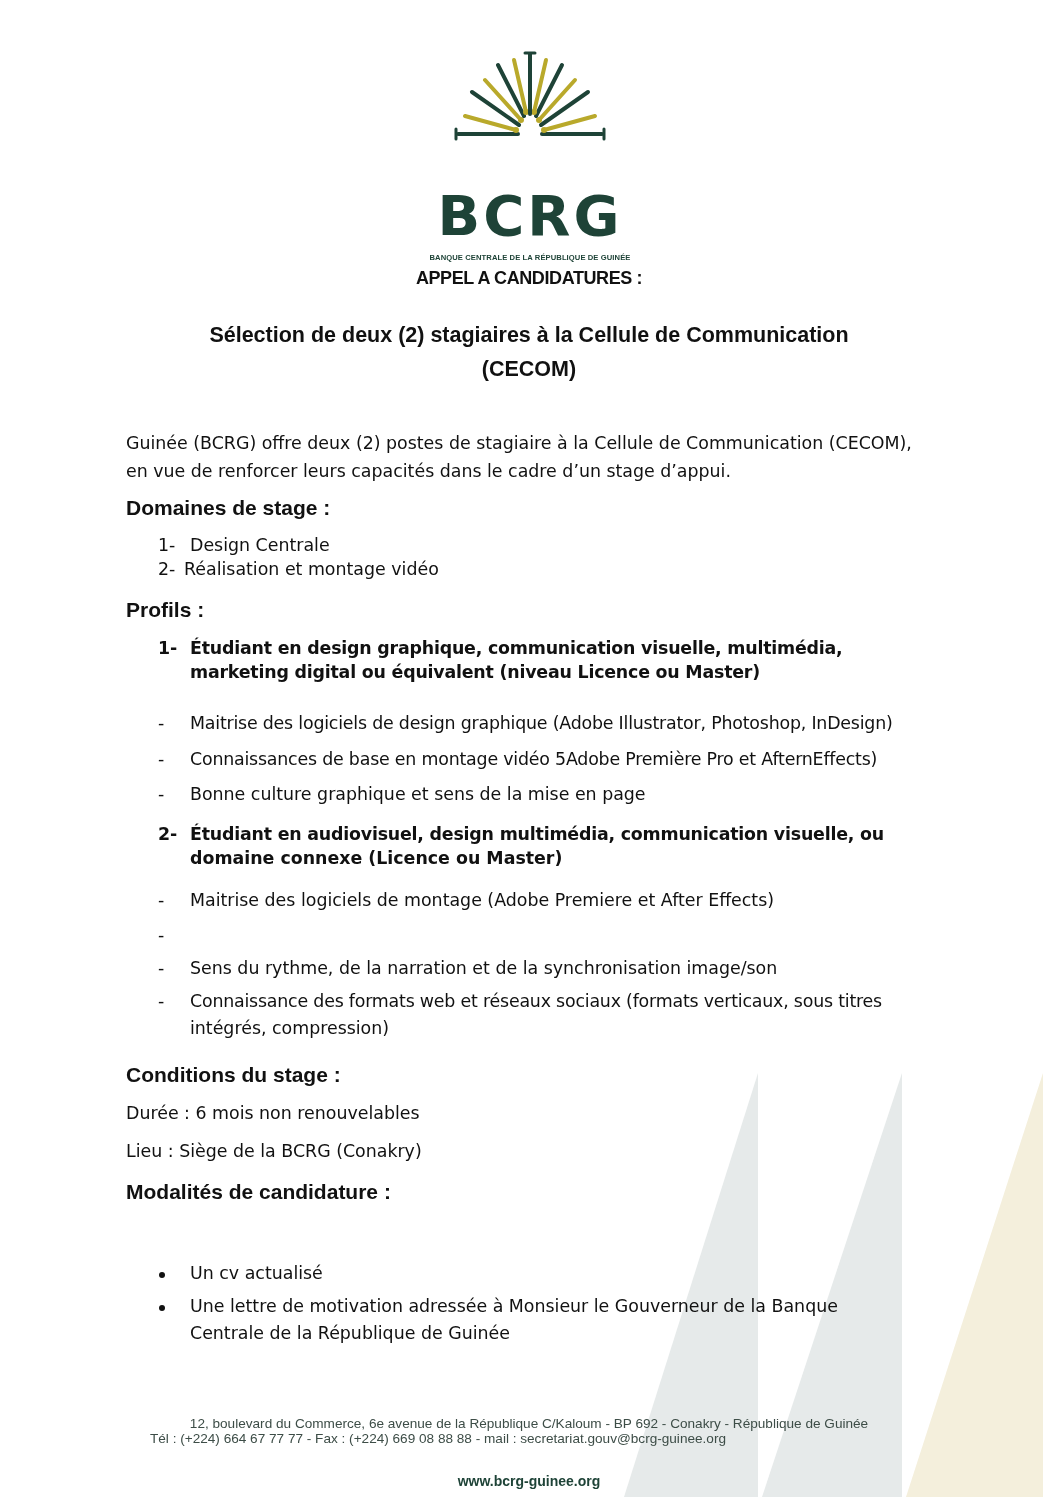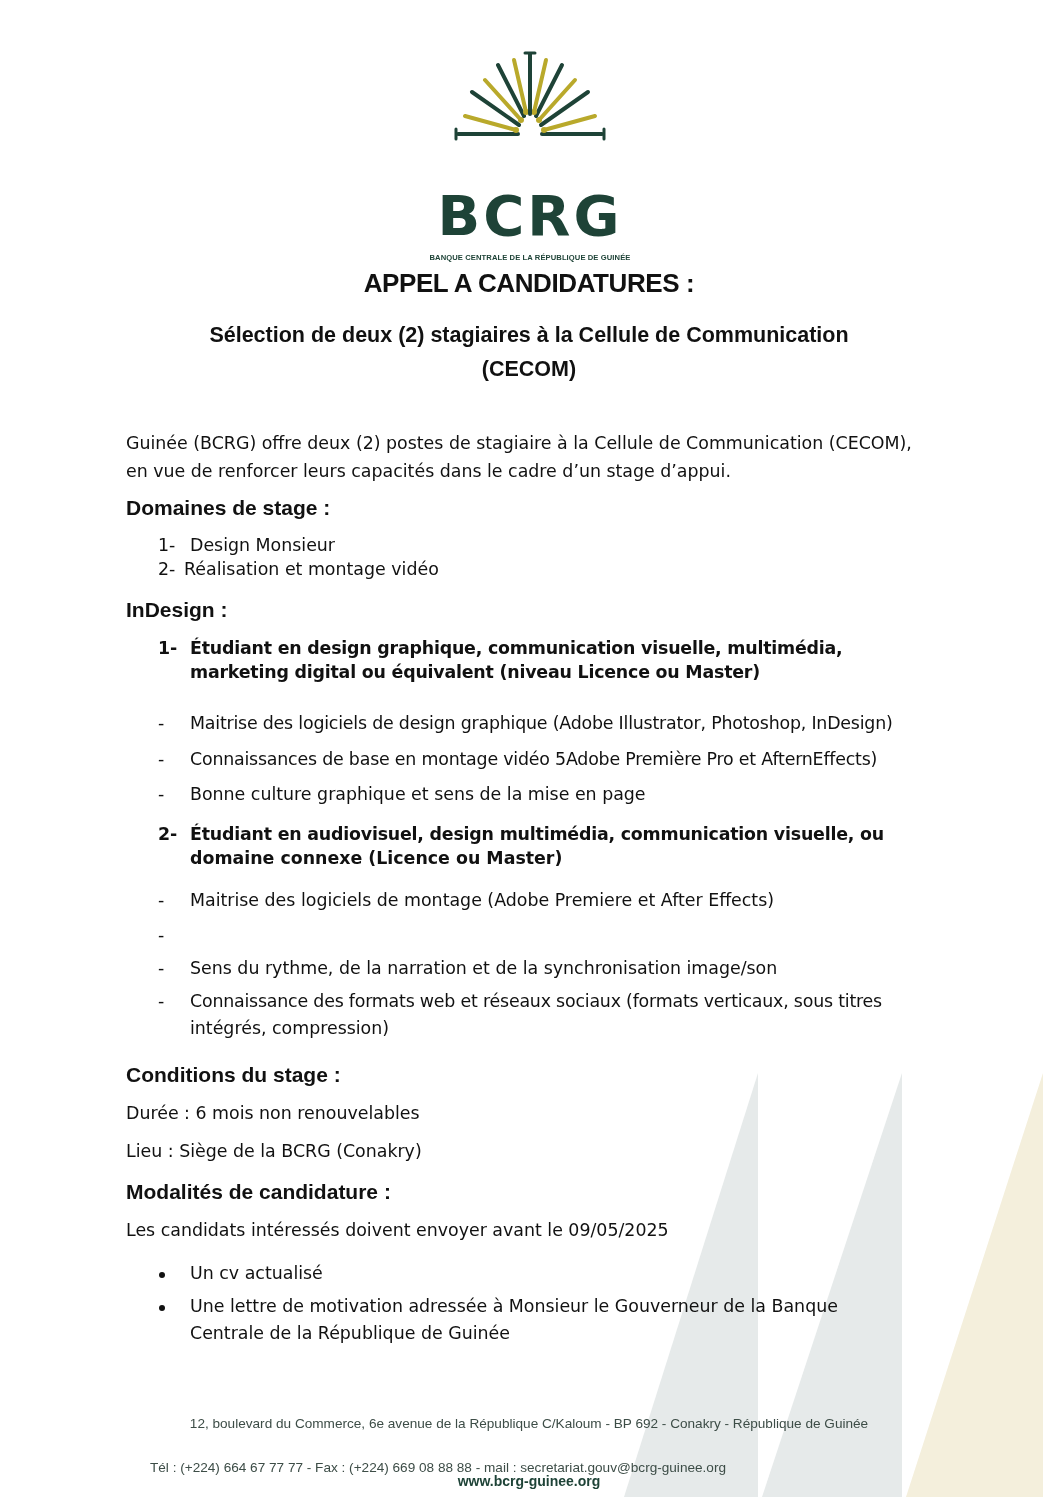--- a/index.html
+++ b/index.html
@@ -10,37 +10,37 @@
 
   .logo { position: absolute; left: 410px; top: 50px; width: 240px; height: 170px; }
   .logo-word { position: absolute; left: 0; top: 138px; width: 240px; text-align: center;
                font-family: "DejaVu Sans", sans-serif; font-weight: bold; font-size: 56px;
                letter-spacing: 3px; color: #1e4337; line-height: 56px; }
   .logo-sub { position: absolute; left: 0; top: 203px; width: 240px; text-align: center;
               font-family: "Liberation Sans", sans-serif; font-weight: bold; font-size: 7.6px;
               color: #1e4337; letter-spacing: 0.1px; white-space: nowrap; }
 
   .title { position: absolute; left: 0; width: 1058px; top: 268px; text-align: center;
-           font-family: "Liberation Sans", sans-serif; font-weight: bold; font-size: 26px;
+           font-family: "Liberation Sans", sans-serif; font-weight: bold; font-size: 18px;
            letter-spacing: -0.4px; color: #111; }
   .subtitle { position: absolute; left: 120px; width: 818px; top: 318px; text-align: center;
               font-family: "Liberation Sans", sans-serif; font-weight: bold; font-size: 21.5px;
               line-height: 34px; color: #111; }
   .h { position: absolute; font-family: "Liberation Sans", sans-serif; font-weight: bold;
        font-size: 21px; color: #111; }
   .line { position: absolute; font-size: 17.4px; color: #111; white-space: nowrap; }
   .num { position: absolute; font-size: 17.4px; color: #111; }
   .dash { position: absolute; font-size: 17.4px; color: #111; }
   .bold { font-weight: bold; }
   .dot { position: absolute; width: 6px; height: 6px; border-radius: 50%; background: #111; }
 
   .footer { position: absolute; left: 0; width: 1058px; text-align: center;
             font-family: "Liberation Sans", sans-serif; color: #3d4d47; }
   .footer .addr { position: absolute; left: 0; width: 1058px; top: 1416px; font-size: 13.6px; line-height: 15px; }
-  .footer .tel { position: absolute; left: 0; width: 876px; top: 1431px; font-size: 13.6px; line-height: 15px; margin-top: 29px; }
+  .footer .tel { position: absolute; left: 0; width: 876px; top: 1431px; font-size: 13.6px; line-height: 15px; }
   .footer .web { position: absolute; left: 0; width: 1058px; top: 1457px; font-size: 14px; font-weight: bold; color: #1e4337; margin-top: 16px; }
 </style>
 </head>
 <body>
 
 <svg class="bg-shapes" viewBox="0 0 1058 1497" xmlns="http://www.w3.org/2000/svg">
   <polygon points="758,1073 758,1497 624,1497" fill="#e6eaea"></polygon>
   <polygon points="902,1073 902,1497 762,1497" fill="#e6eaea"></polygon>
   <polygon points="1043,1073 1043,1497 906,1497" fill="#f4efdc"></polygon>
 </svg>
@@ -89,25 +89,25 @@
   <div class="subtitle">
     <div>Sélection de deux (2) stagiaires à la Cellule de Communication</div>
     <div>(CECOM)</div>
   </div>
 
   <div class="line" style="left:126px; top:433px;">Guinée (BCRG) offre deux (2) postes de stagiaire à la Cellule de Communication (CECOM),</div>
   <div class="line" style="left:126px; top:461px;">en vue de renforcer leurs capacités dans le cadre d’un stage d’appui.</div>
 
   <div class="h" style="left:126px; top:496px;">Domaines de stage :</div>
   <div class="num" style="left:158px; top:535px;">1-</div>
-  <div class="line" style="left:190px; top:535px;">Design Monsieur</div>
+  <div class="line" style="left:190px; top:535px;">Design Centrale</div>
   <div class="num" style="left:158px; top:559px;">2-</div>
   <div class="line" style="left:184px; top:559px;">Réalisation et montage vidéo</div>
 
-  <div class="h" style="left:126px; top:598px;">InDesign :</div>
+  <div class="h" style="left:126px; top:598px;">Profils :</div>
 
   <div class="num bold" style="left:158px; top:638px;">1-</div>
   <div class="line bold" style="left:190px; top:638px; letter-spacing:-0.2px;">Étudiant en design graphique, communication visuelle, multimédia,</div>
   <div class="line bold" style="left:190px; top:662px; letter-spacing:-0.2px;">marketing digital ou équivalent (niveau Licence ou Master)</div>
 
   <div class="dash" style="left:158px; top:713px;">-</div>
   <div class="line" style="left:190px; top:713px; letter-spacing:-0.2px;">Maitrise des logiciels de design graphique (Adobe Illustrator, Photoshop, InDesign)</div>
   <div class="dash" style="left:158px; top:749px;">-</div>
   <div class="line" style="left:190px; top:749px; letter-spacing:-0.2px;">Connaissances de base en montage vidéo 5Adobe Première Pro et AfternEffects)</div>
   <div class="dash" style="left:158px; top:784px;">-</div>
@@ -124,21 +124,20 @@
   <div class="line" style="left:190px; top:958px;">Sens du rythme, de la narration et de la synchronisation image/son</div>
   <div class="dash" style="left:158px; top:991px;">-</div>
   <div class="line" style="left:190px; top:991px; letter-spacing:-0.2px;">Connaissance des formats web et réseaux sociaux (formats verticaux, sous titres</div>
   <div class="line" style="left:190px; top:1018px;">intégrés, compression)</div>
 
   <div class="h" style="left:126px; top:1063px;">Conditions du stage :</div>
   <div class="line" style="left:126px; top:1103px;">Durée : 6 mois non renouvelables</div>
   <div class="line" style="left:126px; top:1141px;">Lieu : Siège de la BCRG (Conakry)</div>
 
   <div class="h" style="left:126px; top:1180px;">Modalités de candidature :</div>
-  <div class="line" style="left:126px; top:1220px;">Les candidats intéressés doivent envoyer avant le 09/05/2025</div>
 
   <div class="dot" style="left:159px; top:1272px;"></div>
   <div class="line" style="left:190px; top:1263px;">Un cv actualisé</div>
   <div class="dot" style="left:159px; top:1305px;"></div>
   <div class="line" style="left:190px; top:1323px;">Centrale de la République de Guinée</div>
   <div class="line" style="left:190px; top:1296px;">Une lettre de motivation adressée à Monsieur le Gouverneur de la Banque</div>
 
   <div class="footer">
     <div class="addr">12, boulevard du Commerce, 6e avenue de la République C/Kaloum - BP 692 - Conakry - République de Guinée</div>
     <div class="tel">Tél : (+224) 664 67 77 77 - Fax : (+224) 669 08 88 88 - mail : secretariat.gouv@bcrg-guinee.org</div>

